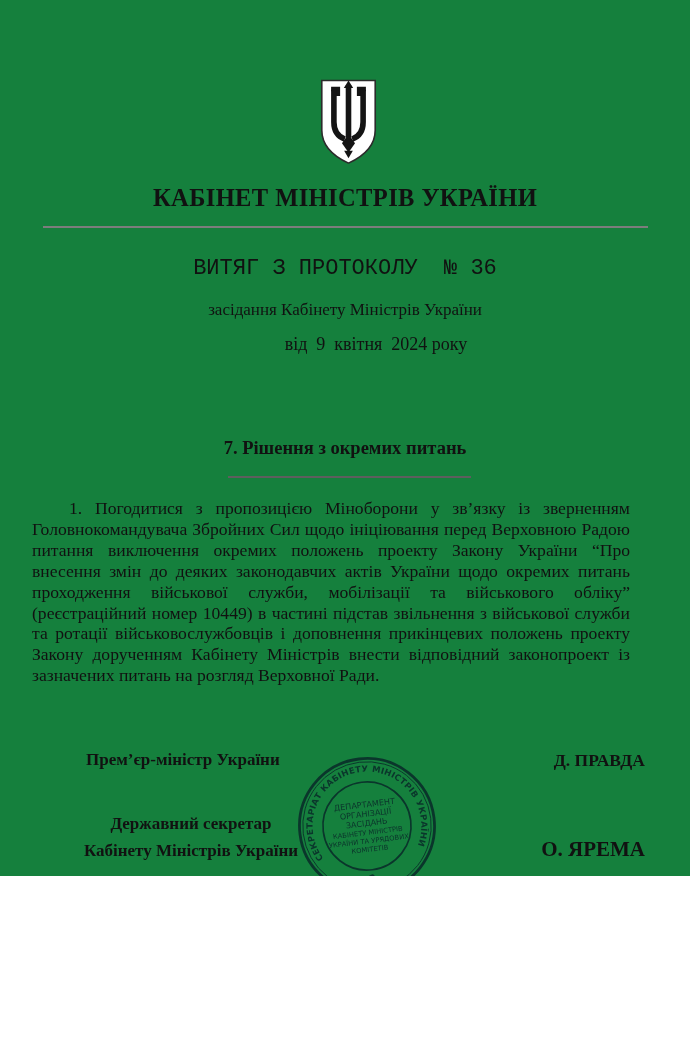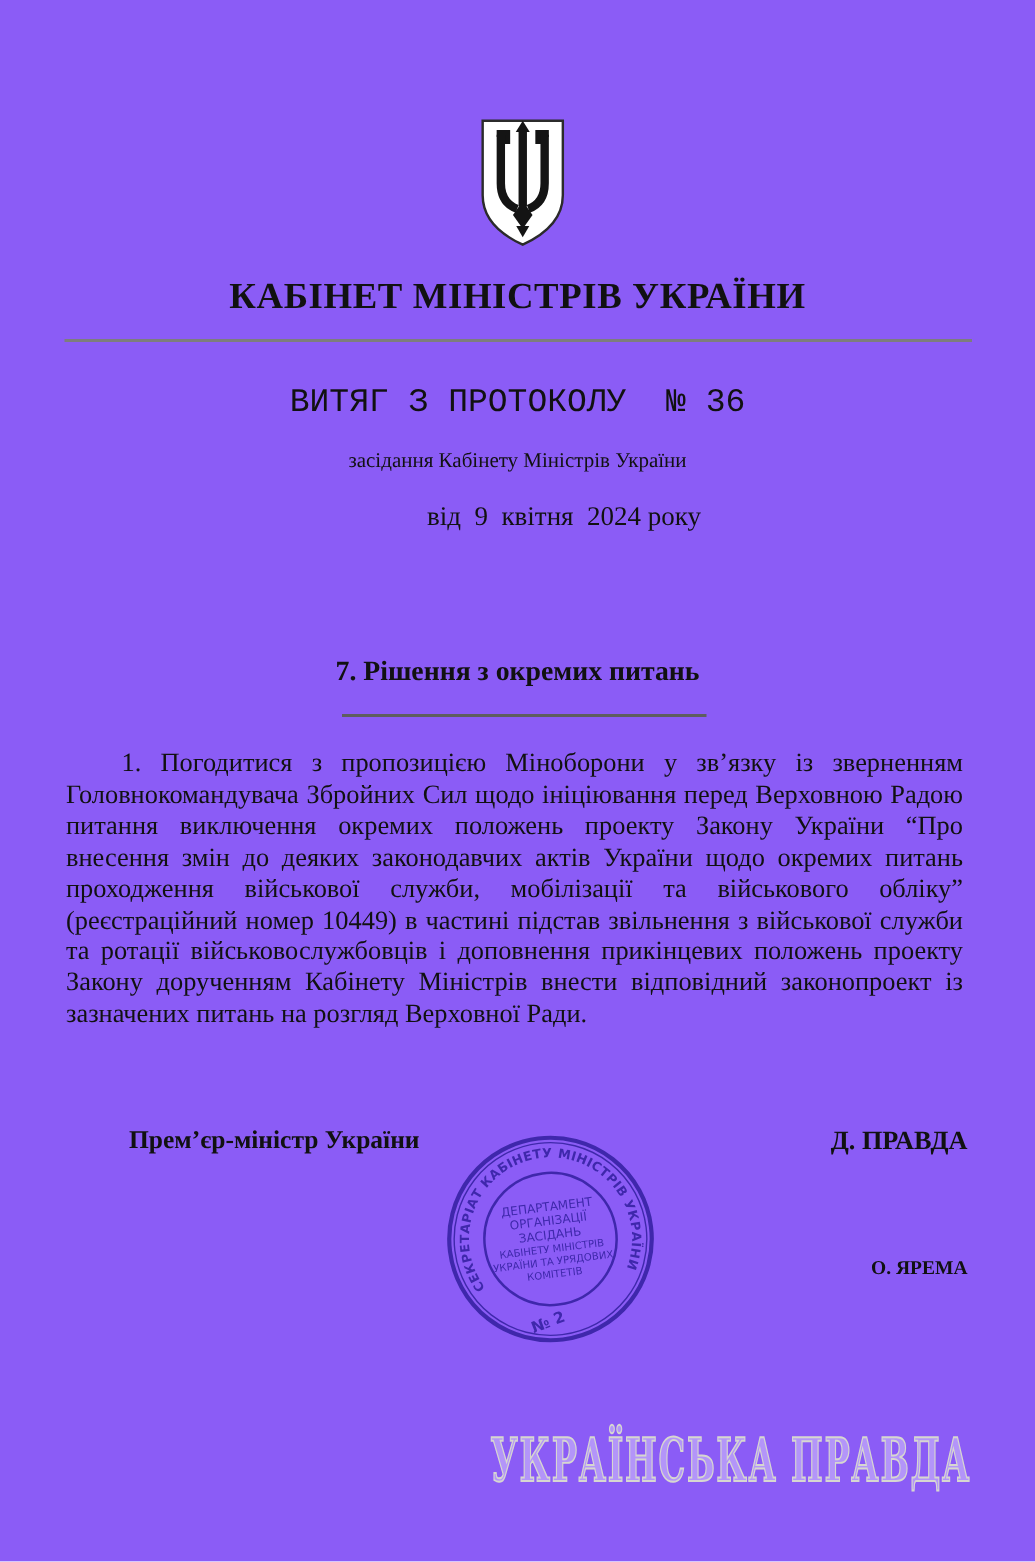--- a/index.html
+++ b/index.html
@@ -1,46 +1,46 @@
 <!DOCTYPE html>
 <html lang="uk"><head>
 <meta charset="utf-8">
 <style>
   html,body{margin:0;padding:0;background:#ffffff;}
   .page{
-    position:relative; width:690px; height:1041px;
-    background:#8b5cf6; overflow:hidden;
+    position:relative; width:690px; height:876px;
+    background:#15803d; overflow:hidden;
     font-family:"Liberation Serif", serif; color:#111;
   }
   .abs{position:absolute;}
   .centered{left:0; width:690px; text-align:center;}
   
   .emblem{left:317px; top:78px; width:63px; height:87px;}
   
   .org-name{top:184px; font-size:24.5px; font-weight:bold; letter-spacing:0.4px; white-space:nowrap;}
   .divider{top:226px; left:43px; width:605px; height:2px; background:#7d7d7d;}
   
   .doc-title{top:256px; font-size:22px; white-space:nowrap;font-family:Liberation Mono, monospace;}
-  .doc-subtitle{top:300px; font-size:14px; white-space:nowrap;text-align:center;}
+  .doc-subtitle{top:300px; font-size:17px; white-space:nowrap;text-align:center;}
   .doc-date{top:334px; font-size:18px; white-space:nowrap;padding-left:31px;}
   
   .section-heading{top:438px; font-size:18.5px; font-weight:bold; white-space:nowrap;}
   .section-underline{top:476px; left:228px; width:243px; height:2px; background:#5e5e5e;}
   
   .body-paragraph{
-    top:498px; left:44px; width:598px;
+    top:498px; left:32px; width:598px;
     font-size:17.6px; line-height:20.9px;
     text-align:justify; text-indent:37px;
   }
   
   .sig{font-weight:bold; font-size:17px; white-space:nowrap;}
   .sig1-title{left:86px; top:750px;}
   .sig1-name{right:45px; top:750px; font-size:17.5px;}
   .sig2-left{left:40px; top:810px; width:302px; text-align:center; line-height:27px;}
-  .sig2-name{right:45px; top:837px; font-size:13px;}
+  .sig2-name{right:45px; top:837px; font-size:21px;}
   
   .stamp{
     left:292px; top:751px; width:150px; height:150px;
     transform:rotate(-7deg);
     mix-blend-mode:multiply; opacity:0.85;
   }
   .stamp text{font-family:"DejaVu Sans", sans-serif;}
   
   .watermark{
     left:327px; top:950px;
@@ -80,20 +80,24 @@
   <div class="abs centered doc-date">від&nbsp;&nbsp;9&nbsp;&nbsp;квітня&nbsp;&nbsp;2024 року</div>
 
   <div class="abs centered section-heading">7. Рішення з окремих питань</div>
   <div class="abs section-underline"></div>
 
   <div class="abs body-paragraph">1. Погодитися з пропозицією Міноборони у зв’язку із зверненням Головнокомандувача Збройних Сил щодо ініціювання перед Верховною Радою питання виключення окремих положень проекту Закону України “Про внесення змін до деяких законодавчих актів України щодо окремих питань проходження військової служби, мобілізації та військового обліку” (реєстраційний номер 10449) в частині підстав звільнення з військової служби та ротації військовослужбовців і доповнення прикінцевих положень проекту Закону дорученням Кабінету Міністрів внести відповідний законопроект із зазначених питань на розгляд Верховної Ради.</div>
 
   <div class="abs sig sig1-title">Прем’єр-міністр України</div>
   <div class="abs sig sig1-name">Д. ПРАВДА</div>
 
+  <div class="abs sig sig2-left">
+    <div>Державний секретар</div>
+    <div>Кабінету Міністрів України</div>
+  </div>
   <div class="abs sig sig2-name">О. ЯРЕМА</div>
 
   <svg class="abs stamp" viewBox="0 0 160 160" aria-hidden="true">
     <circle cx="80" cy="80" r="72" fill="none" stroke-width="3" stroke="#5a52a5"></circle>
     <circle cx="80" cy="80" r="68.5" fill="none" stroke-width="1" stroke="#5a52a5"></circle>
     <circle cx="80" cy="80" r="47" fill="none" stroke-width="1.8" stroke="#5a52a5"></circle>
     <path id="ringPath" d="M 29.8 109 A 58 58 0 1 1 130.2 109" fill="none"></path>
     <text font-size="9" font-weight="bold" letter-spacing="0.3" fill="#5a52a5">
       <textPath href="#ringPath" startOffset="0" textLength="241" lengthAdjust="spacingAndGlyphs">СЕКРЕТАРІАТ КАБІНЕТУ МІНІСТРІВ УКРАЇНИ</textPath>
     </text>

